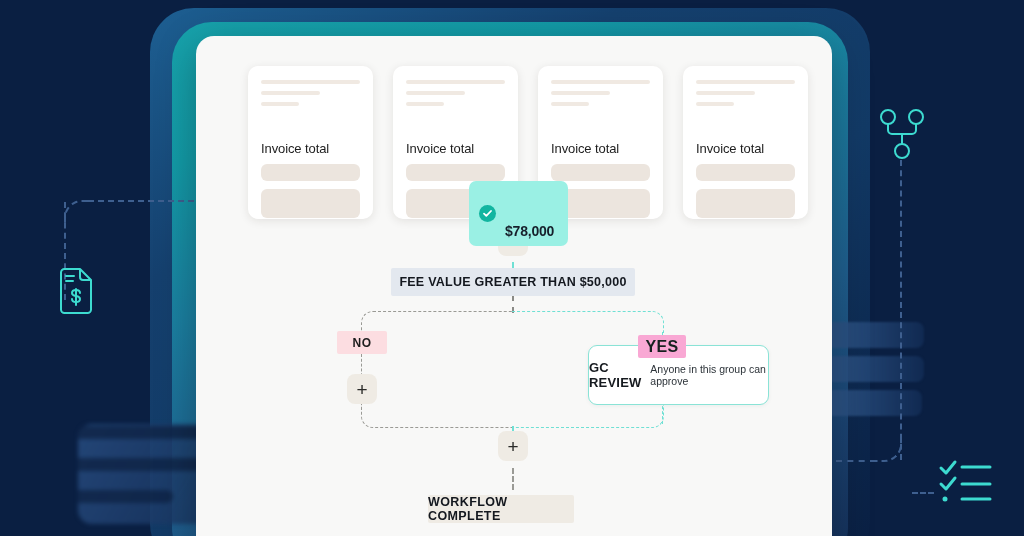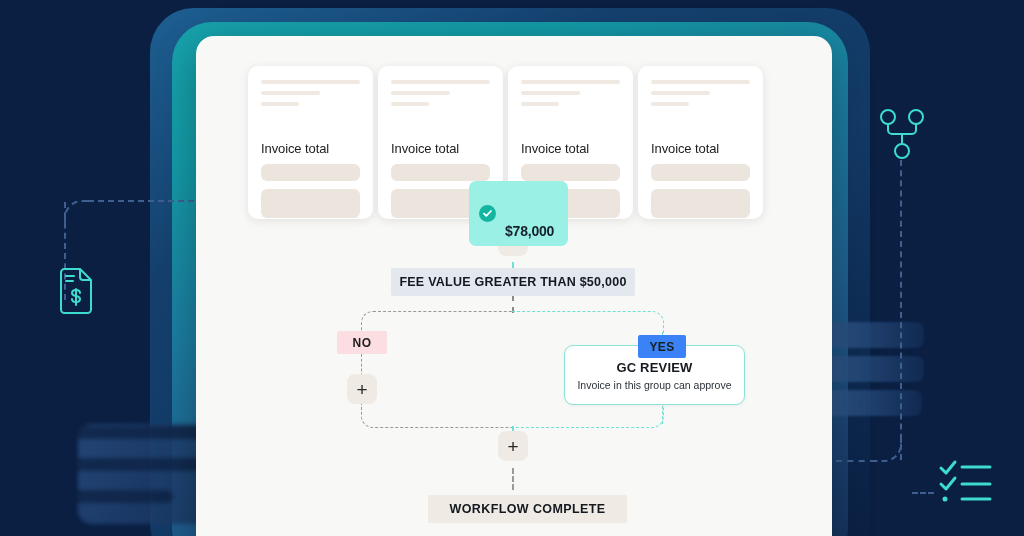--- a/index.html
+++ b/index.html
@@ -106,21 +106,21 @@
     width: 636px; height: 520px;
     background: #f8f8f7;
     border-radius: 18px 18px 0 0;
     box-shadow: 0 10px 40px rgba(0,0,0,0.28);
     overflow: hidden;
   }
 
   
   .cards-row {
     position: absolute; left: 52px; top: 30px;
-    display: flex; gap: 5px;
+    display: flex; gap: 20px;
   }
   .inv-card {
     width: 125px; height: 153px;
     background: #ffffff;
     border-radius: 10px;
     box-shadow: 0 2px 10px rgba(40,30,20,0.10);
     padding: 14px 13px 0 13px;
     position: relative;
   }
   .inv-card .tl { height: 4px; border-radius: 3px; background: #f0e9e2; margin-bottom: 7px; }
@@ -219,37 +219,37 @@
     background: #e3e8ef; color: #14181f;
     font-size: 12.5px; letter-spacing: 0.25px;
   }
   .pill-no {
     left: 141px; top: 295px; width: 50px; height: 23px;
     background: #fcdde1; color: #1d1d1d;
     font-size: 12px; letter-spacing: 0.4px;
   }
   .pill-yes {
     left: 442px; top: 299px; width: 48px; height: 23px;
-    background: #3b82f6; color: #16211f;
-    font-size: 12px; letter-spacing: 0.4px;
+    background: #f9a8d4; color: #16211f;
+    font-size: 16px; letter-spacing: 0.4px;
     z-index: 7;
   }
   .pill-done {
-    left: 232px; top: 459px; width: 199px; height: 28px;
+    left: 232px; top: 459px; width: 146px; height: 28px;
     background: #efebe4; color: #14181f;
     font-size: 12.5px; letter-spacing: 0.4px;
   }
 
   .gc-card {
-    position: absolute; left: 368px; top: 309px;
+    position: absolute; left: 392px; top: 309px;
     width: 181px; height: 60px;
     background: #ffffff;
     border: 1.6px solid #8ae3d6;
     border-radius: 9px;
-    display: flex; flex-direction: column;
+    display: flex; flex-direction: row;
     align-items: center; justify-content: center;
     gap: 4px;
     z-index: 6;
     box-shadow: 0 1px 4px rgba(20,60,60,0.06);
   }
   .gc-card .gc-title {
     font-size: 13px; font-weight: bold; color: #161a1f; letter-spacing: 0.2px;
   }
   .gc-card .gc-sub {
     font-size: 10.5px; color: #2b3238;
@@ -375,19 +375,19 @@
     <div class="plus-btn plus-2">+</div>
     <div class="plus-btn plus-3">+</div>
 
     <div class="pill pill-fee">FEE VALUE GREATER THAN $50,000</div>
 
     <div class="pill pill-no">NO</div>
     <div class="pill pill-yes">YES</div>
 
     <div class="gc-card">
       <div class="gc-title">GC REVIEW</div>
-      <div class="gc-sub">Invoice in this group can approve</div>
+      <div class="gc-sub">Anyone in this group can approve</div>
     </div>
 
     <div class="pill pill-done">WORKFLOW COMPLETE</div>
 
   </div>
 </div>
 
 </body></html>

